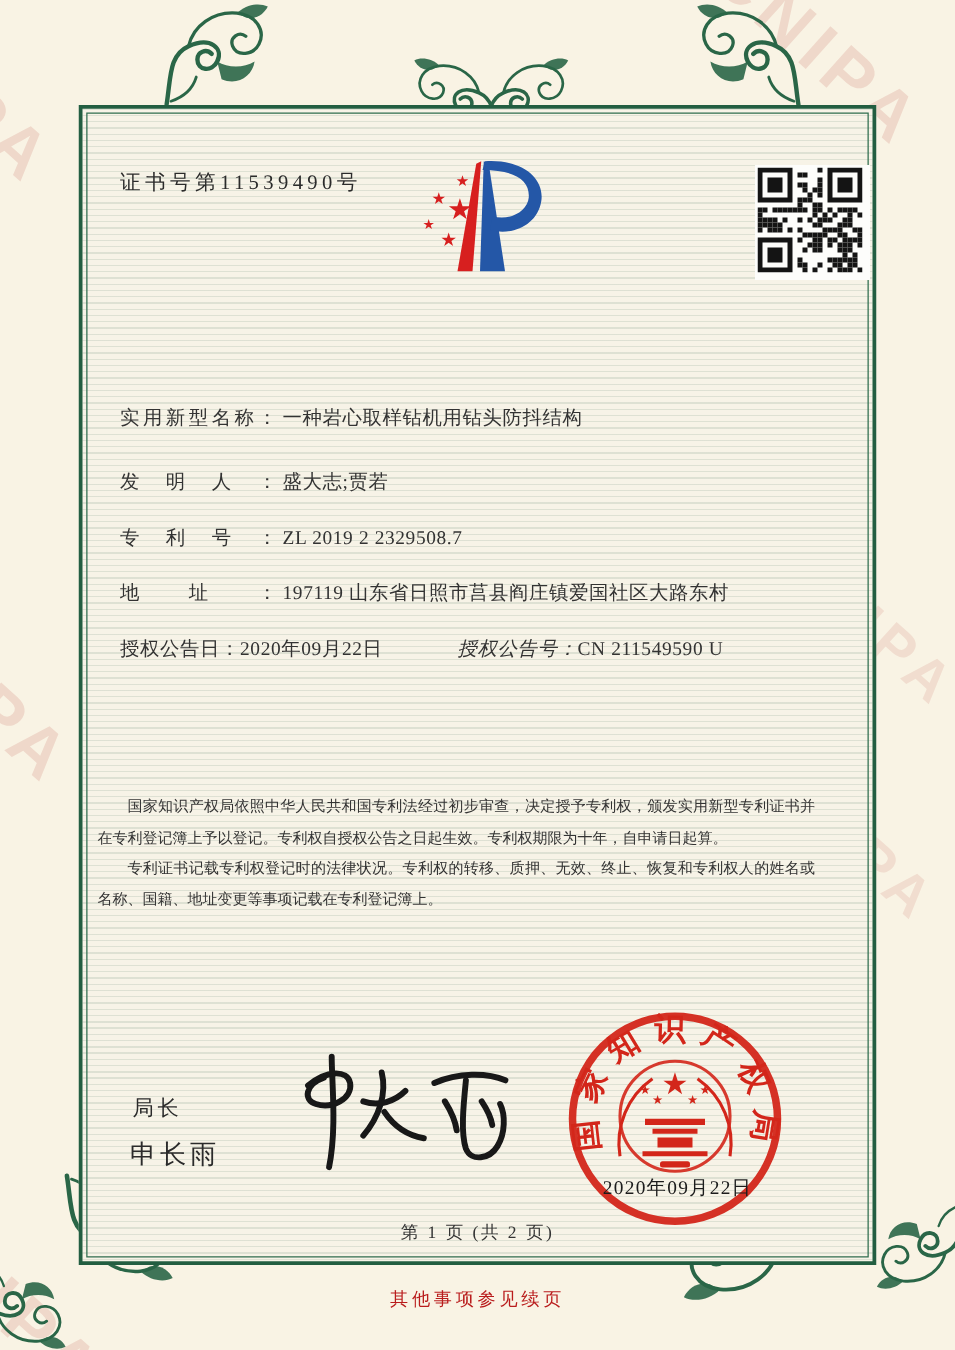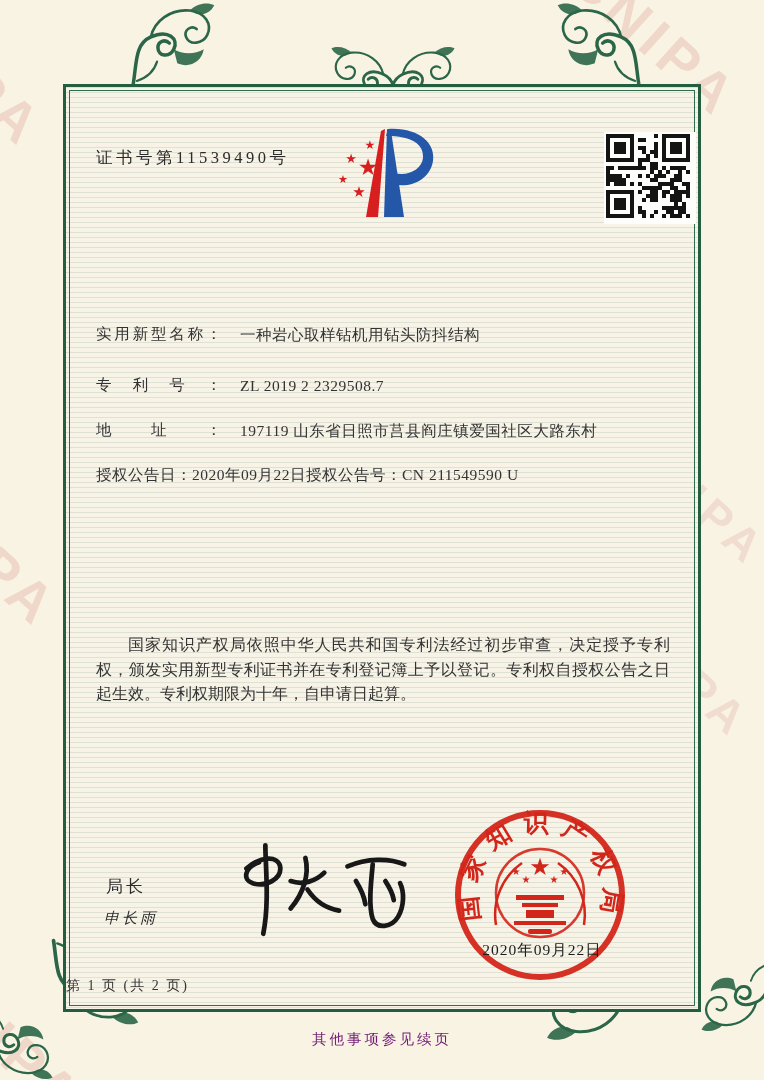--- a/index.html
+++ b/index.html
@@ -26,42 +26,42 @@
   .frame{
     position:absolute;left:63px;top:84px;width:632px;height:922px;
     border:3px solid #235e41;
     background:
       repeating-linear-gradient(180deg,
         rgba(122,152,132,.20) 0px, rgba(122,152,132,.20) 1px,
         rgba(0,0,0,0) 1px, rgba(0,0,0,0) 5px),
       #f7f3e7;
   }
   .frame-inner{position:absolute;inset:3px;border:1px solid #2f6d4e;pointer-events:none;}
-  .cert-no{position:absolute;left:30px;top:60px;font-size:16.5px;letter-spacing:3.5px;}
+  .cert-no{position:absolute;left:30px;top:48px;font-size:16.5px;letter-spacing:3.5px;}
   .logo{position:absolute;left:262px;top:30px;width:112px;height:104px;}
   .qr-wrap{position:absolute;left:538px;top:45px;width:88px;height:88px;background:#fdfdfb;padding:2px;}
   .title{
     position:absolute;left:0;top:146px;width:100%;margin:0;
     text-align:center;font-size:39px;font-weight:bold;letter-spacing:9px;
     color:#1f1f1f;
   }
   .fields{position:absolute;left:30px;top:236px;font-size:15.5px;letter-spacing:.5px;color:#333;}
   .row{margin-bottom:20.5px;white-space:nowrap;height:24px;line-height:24px;}
   .row.first{margin-bottom:27px;}
   .lbl{display:inline-block;width:126px;text-align:justify;text-align-last:justify;vertical-align:top;font-family:Liberation Mono, monospace;}
-  .val{margin-left:18px;}
-  .grant-no-lbl{}
-  .paras{position:absolute;left:30px;top:546px;width:574px;font-size:16px;line-height:24.6px;text-align:justify;color:#333;}
+  .val{margin-left:4px;}
+  .grant-no-lbl{margin-left:60px;font-style:italic;}
+  .paras{position:absolute;left:12px;top:546px;width:574px;font-size:12px;line-height:24.6px;text-align:justify;color:#333;}
   .paras p{margin:0;text-indent:2em;}
   .sig-title{position:absolute;left:40px;top:788px;font-size:17px;letter-spacing:3px;text-align:right;}
-  .sig-name{position:absolute;left:38px;top:822px;font-size:15px;letter-spacing:3px;font-style:italic;}
+  .sig-name{position:absolute;left:38px;top:822px;font-size:21px;letter-spacing:3px;}
   .sig-hand{position:absolute;left:152px;top:752px;width:200px;height:100px;}
   .seal{position:absolute;left:388px;top:722px;width:172px;height:172px;}
-  .page-no{position:absolute;left:0;bottom:14px;width:100%;text-align:left;font-size:14px;letter-spacing:2px;color:#333;}
-  .footer-note{position:absolute;left:0;top:1030px;width:100%;text-align:center;font-size:14.5px;letter-spacing:3px;color:#701a75;}
+  .page-no{position:absolute;left:0;bottom:14px;width:100%;text-align:center;font-size:14px;letter-spacing:2px;color:#333;}
+  .footer-note{position:absolute;left:0;top:1030px;width:100%;text-align:center;font-size:14.5px;letter-spacing:3px;color:#b91c1c;}
 </style>
 </head>
 <body>
 
 <svg width="0" height="0" style="position:absolute">
   <symbol id="flourish" viewBox="0 0 100 100">
     <g fill="none" stroke="#2a6647" stroke-linecap="round">
       <path d="M6,95 C10,70 8,50 26,42 C46,33 58,44 52,56 C47,66 34,64 34,54 C34,47 42,44 47,49" stroke-width="4"></path>
       <path d="M26,42 C30,24 48,10 70,12 C88,14 96,28 90,40 C85,50 70,52 66,42 C63,34 72,28 78,33" stroke-width="3"></path>
       <path d="M52,56 C62,62 76,62 86,56 C84,70 70,78 56,72 Z" fill="#2a6647" stroke="none" opacity=".9"></path>
@@ -269,32 +269,36 @@
         </g>
     </svg>
   </div>
 
 
   <div class="fields">
     <div class="row first">
       <span class="lbl">实用新型名称：</span><span class="val">一种岩心取样钻机用钻头防抖结构</span>
     </div>
     <div class="row">
+      <span class="lbl">发明人：</span><span class="val">盛大志;贾若</span>
+    </div>
+    <div class="row">
       <span class="lbl">专利号：</span><span class="val">ZL 2019 2 2329508.7</span>
     </div>
     <div class="row">
       <span class="lbl">地址：</span><span class="val">197119 山东省日照市莒县阎庄镇爱国社区大路东村</span>
     </div>
     <div class="row">
       <span>授权公告日：</span><span>2020年09月22日</span><span class="grant-no-lbl">授权公告号：</span><span>CN 211549590 U</span>
     </div>
   </div>
 
   <div class="paras">
     <p>国家知识产权局依照中华人民共和国专利法经过初步审查，决定授予专利权，颁发实用新型专利证书并在专利登记簿上予以登记。专利权自授权公告之日起生效。专利权期限为十年，自申请日起算。</p>
+    <p>专利证书记载专利权登记时的法律状况。专利权的转移、质押、无效、终止、恢复和专利权人的姓名或名称、国籍、地址变更等事项记载在专利登记簿上。</p>
   </div>
 
   <div class="sig-title">局长</div>
   <div class="sig-name">申长雨</div>
 
   <svg class="sig-hand" viewBox="0 0 180 95">
     <g fill="none" stroke="#181818" stroke-width="4.5" stroke-linecap="round">
       <path d="M22,28 C36,16 52,16 54,26 C56,38 40,46 28,42 C18,39 20,27 34,22"></path>
       <path d="M40,6 C40,26 44,60 38,90"></path>
       <path d="M78,18 C82,34 76,52 64,66"></path>

